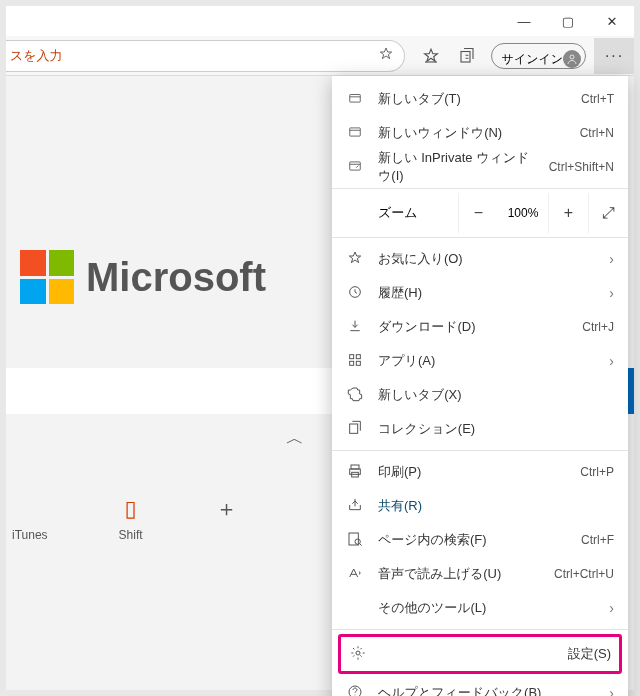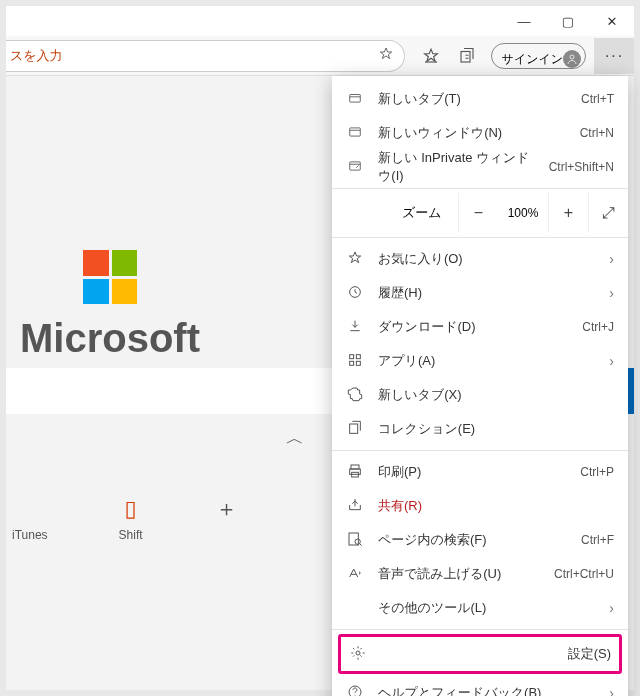--- a/index.html
+++ b/index.html
@@ -12,21 +12,21 @@
   
   .toolbar { height: 40px; display: flex; align-items: center; border-bottom: 1px solid #ddd; background: #f7f7f7; }
   .omnibox { flex: 1; height: 32px; background: #fff; border: 1px solid #ccc; border-left: none; border-radius: 0 16px 16px 0; display: flex; align-items: center; padding: 0 10px 0 4px; color: #c2410c; font-size: 13px; margin-right: 8px;}
   .omnibox .star { margin-left: auto; color: #666; }
   .tbicon { width: 36px; height: 36px; display: flex; align-items: center; justify-content: center; color: #555;}
   .signin { border: 1px solid #888; border-radius: 14px; height: 26px; padding: 0 4px 0 10px; display: flex; align-items: flex-end; font-size: 12px; margin: 0 6px;}
   .signin .avatar { width: 18px; height: 18px; border-radius: 50%; background: #888; display:flex; align-items:center; justify-content:center; color:#fff; font-size:11px;}
   .more { width: 40px; height: 36px; background: #ddd; display:flex; align-items:center; justify-content:center; font-size:16px; color:#444; letter-spacing:1px; margin-left:2px;}
   
   .content { position: relative; height: calc(100% - 70px); background: #f3f3f3; }
-  .mslogo { position: absolute; top: 174px; left: 14px; display: flex; align-items: center; gap: 12px; flex-direction: column;}
+  .mslogo { position: absolute; top: 174px; left: 14px; display: flex; align-items: center; gap: 12px;}
   .mslogo .sq { width: 54px; height: 54px; display: grid; grid-template: 1fr 1fr / 1fr 1fr; gap: 3px;}
   .mslogo .sq div:nth-child(1){background:#f25022}
   .mslogo .sq div:nth-child(2){background:#7fba00}
   .mslogo .sq div:nth-child(3){background:#00a4ef}
   .mslogo .sq div:nth-child(4){background:#ffb900}
   .mslogo span { font-size: 40px; font-weight: 600; color:#555;}
   .whitebar { position:absolute; top: 292px; left:0; right:0; height: 46px; background:#fff; }
   .bluebar { position:absolute; top: 292px; right:0; width:8px; height:46px; background:#0067b8;}
   .chev { position:absolute; top: 350px; left: 280px; font-size:18px; color:#666;}
   .apps { position:absolute; top: 420px; left: 0; display:flex; gap: 70px; padding-left: 6px;}
@@ -34,21 +34,21 @@
   .app .ic { width:26px; height:26px; display:flex; align-items:center; justify-content:center; font-size:22px;}
   
   .menu { position: absolute; top: 70px; right: 6px; width: 296px; background: #fff; box-shadow: 0 4px 18px rgba(0,0,0,0.25); padding: 6px 0; z-index: 10;}
   .mi { display: flex; align-items: center; height: 34px; padding: 0 14px; font-size: 13px; color: #333; gap: 14px; }
   .mi .ic { width: 18px; text-align: center; color: #555; font-size: 14px;}
   .mi .lbl { flex: 1; }
   .mi .sc { font-size: 12px; color: #555; }
   .mi .arr { font-size: 14px; color: #777; }
   .sep { height: 1px; background: #e2e2e2; margin: 4px 0; }
   .zoomrow { display:flex; align-items:center; height:40px;}
-  .zoomrow .zlbl { flex:1; padding-left: 70px; font-size:13px;}
+  .zoomrow .zlbl { flex:1; padding-left: 46px; font-size:13px;}
   .zoomrow .zbtn { width:40px; text-align:center; font-size:16px; color:#444; border-left:1px solid #eee; height:100%; display:flex; align-items:center; justify-content:center;}
   .zoomrow .zval { width:50px; text-align:center; font-size:12px;}
   .hl { border: 3px solid #e6007e; border-radius: 3px; margin: 2px 6px; text-align: right; }
   svg { stroke: currentColor; fill: none; stroke-width: 1.5; }
 </style>
 </head>
 <body>
 
 <div class="frame">
 
@@ -203,21 +203,21 @@
     <div class="sep"></div>
     <div class="mi">
       <span class="ic"><svg width="16" height="16" viewBox="0 0 24 24">
             <rect x="6" y="3" width="12" height="6"></rect>
             <rect x="4" y="9" width="16" height="8"></rect>
             <rect x="7" y="14" width="10" height="7"></rect>
           </svg></span>
       <span class="lbl">印刷(P)</span>
       <span class="sc">Ctrl+P</span>
     </div>
-    <div class="mi" style="color:#b91c1c">
+    <div class="mi" style="color:#0c4a6e">
       <span class="ic"><svg width="16" height="16" viewBox="0 0 24 24" stroke="#ccc">
             <path d="M4 12v7h16v-7M12 3v11m-4-4l4-4 4 4"></path>
           </svg></span>
       <span class="lbl">共有(R)</span>
     </div>
     <div class="mi">
       <span class="ic"><svg width="16" height="16" viewBox="0 0 24 24">
             <rect x="3" y="3" width="14" height="18"></rect>
             <circle cx="16" cy="16" r="4"></circle>
             <path d="M19 19l3 3"></path>

